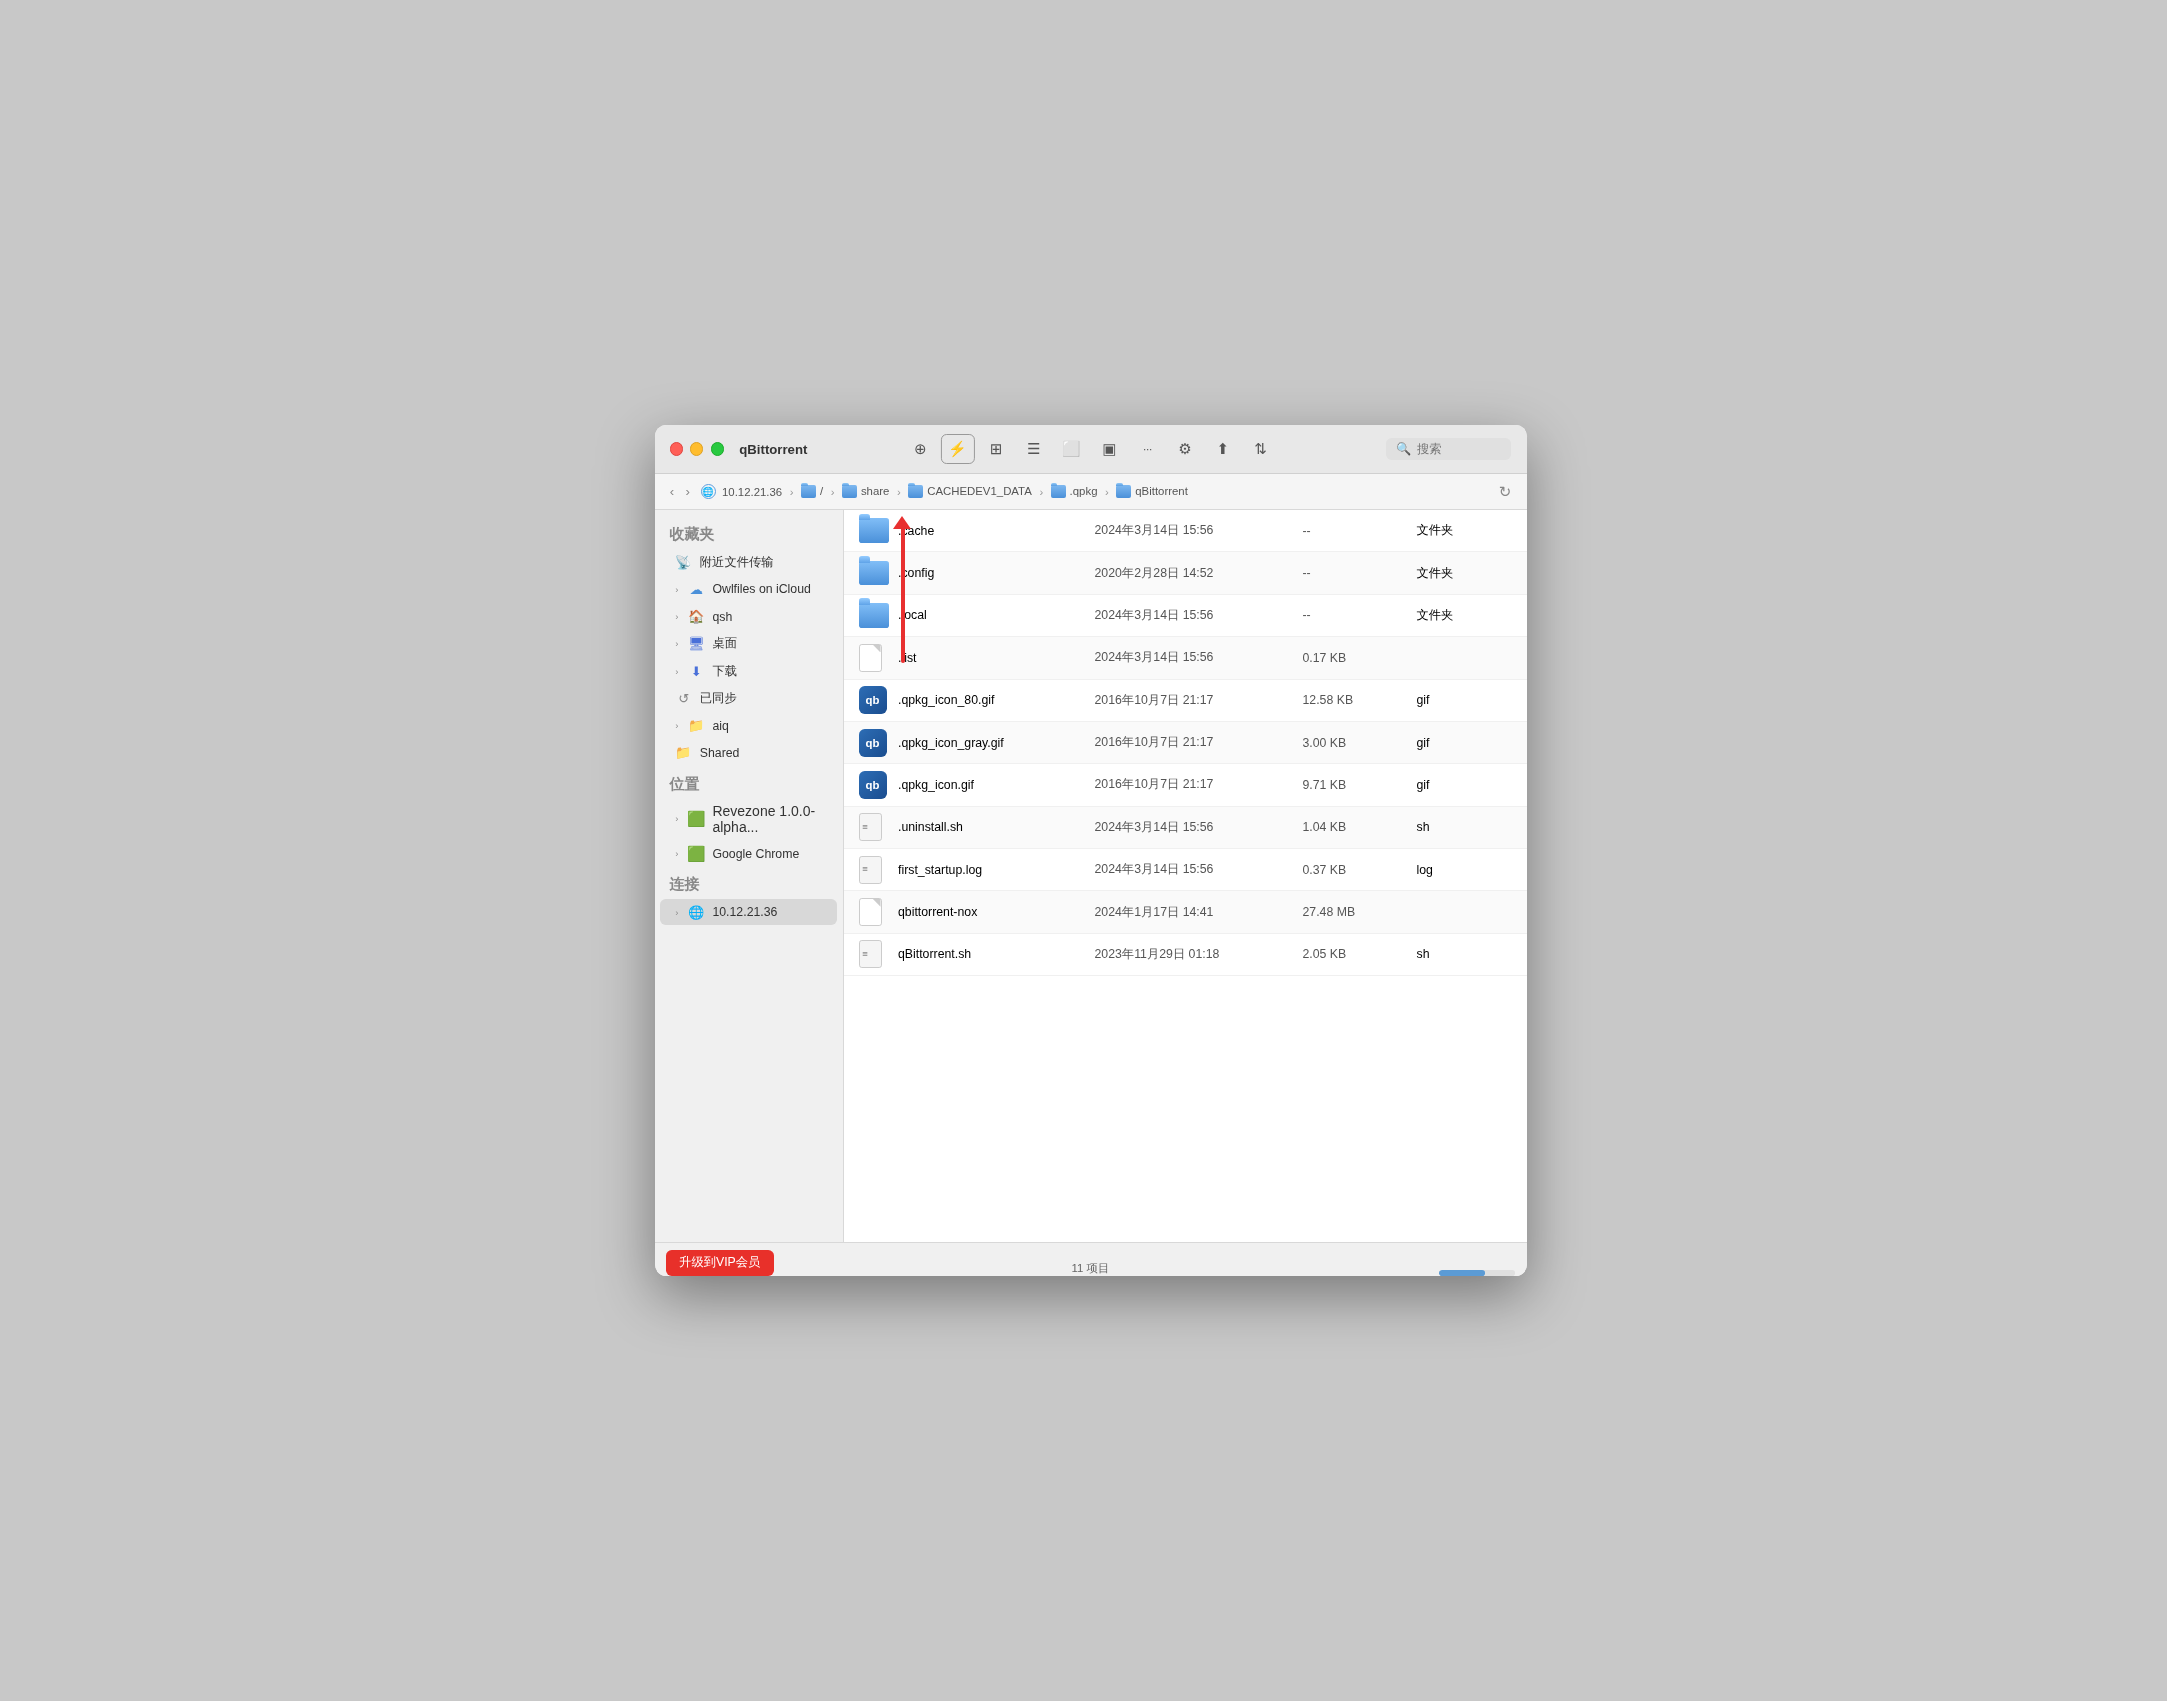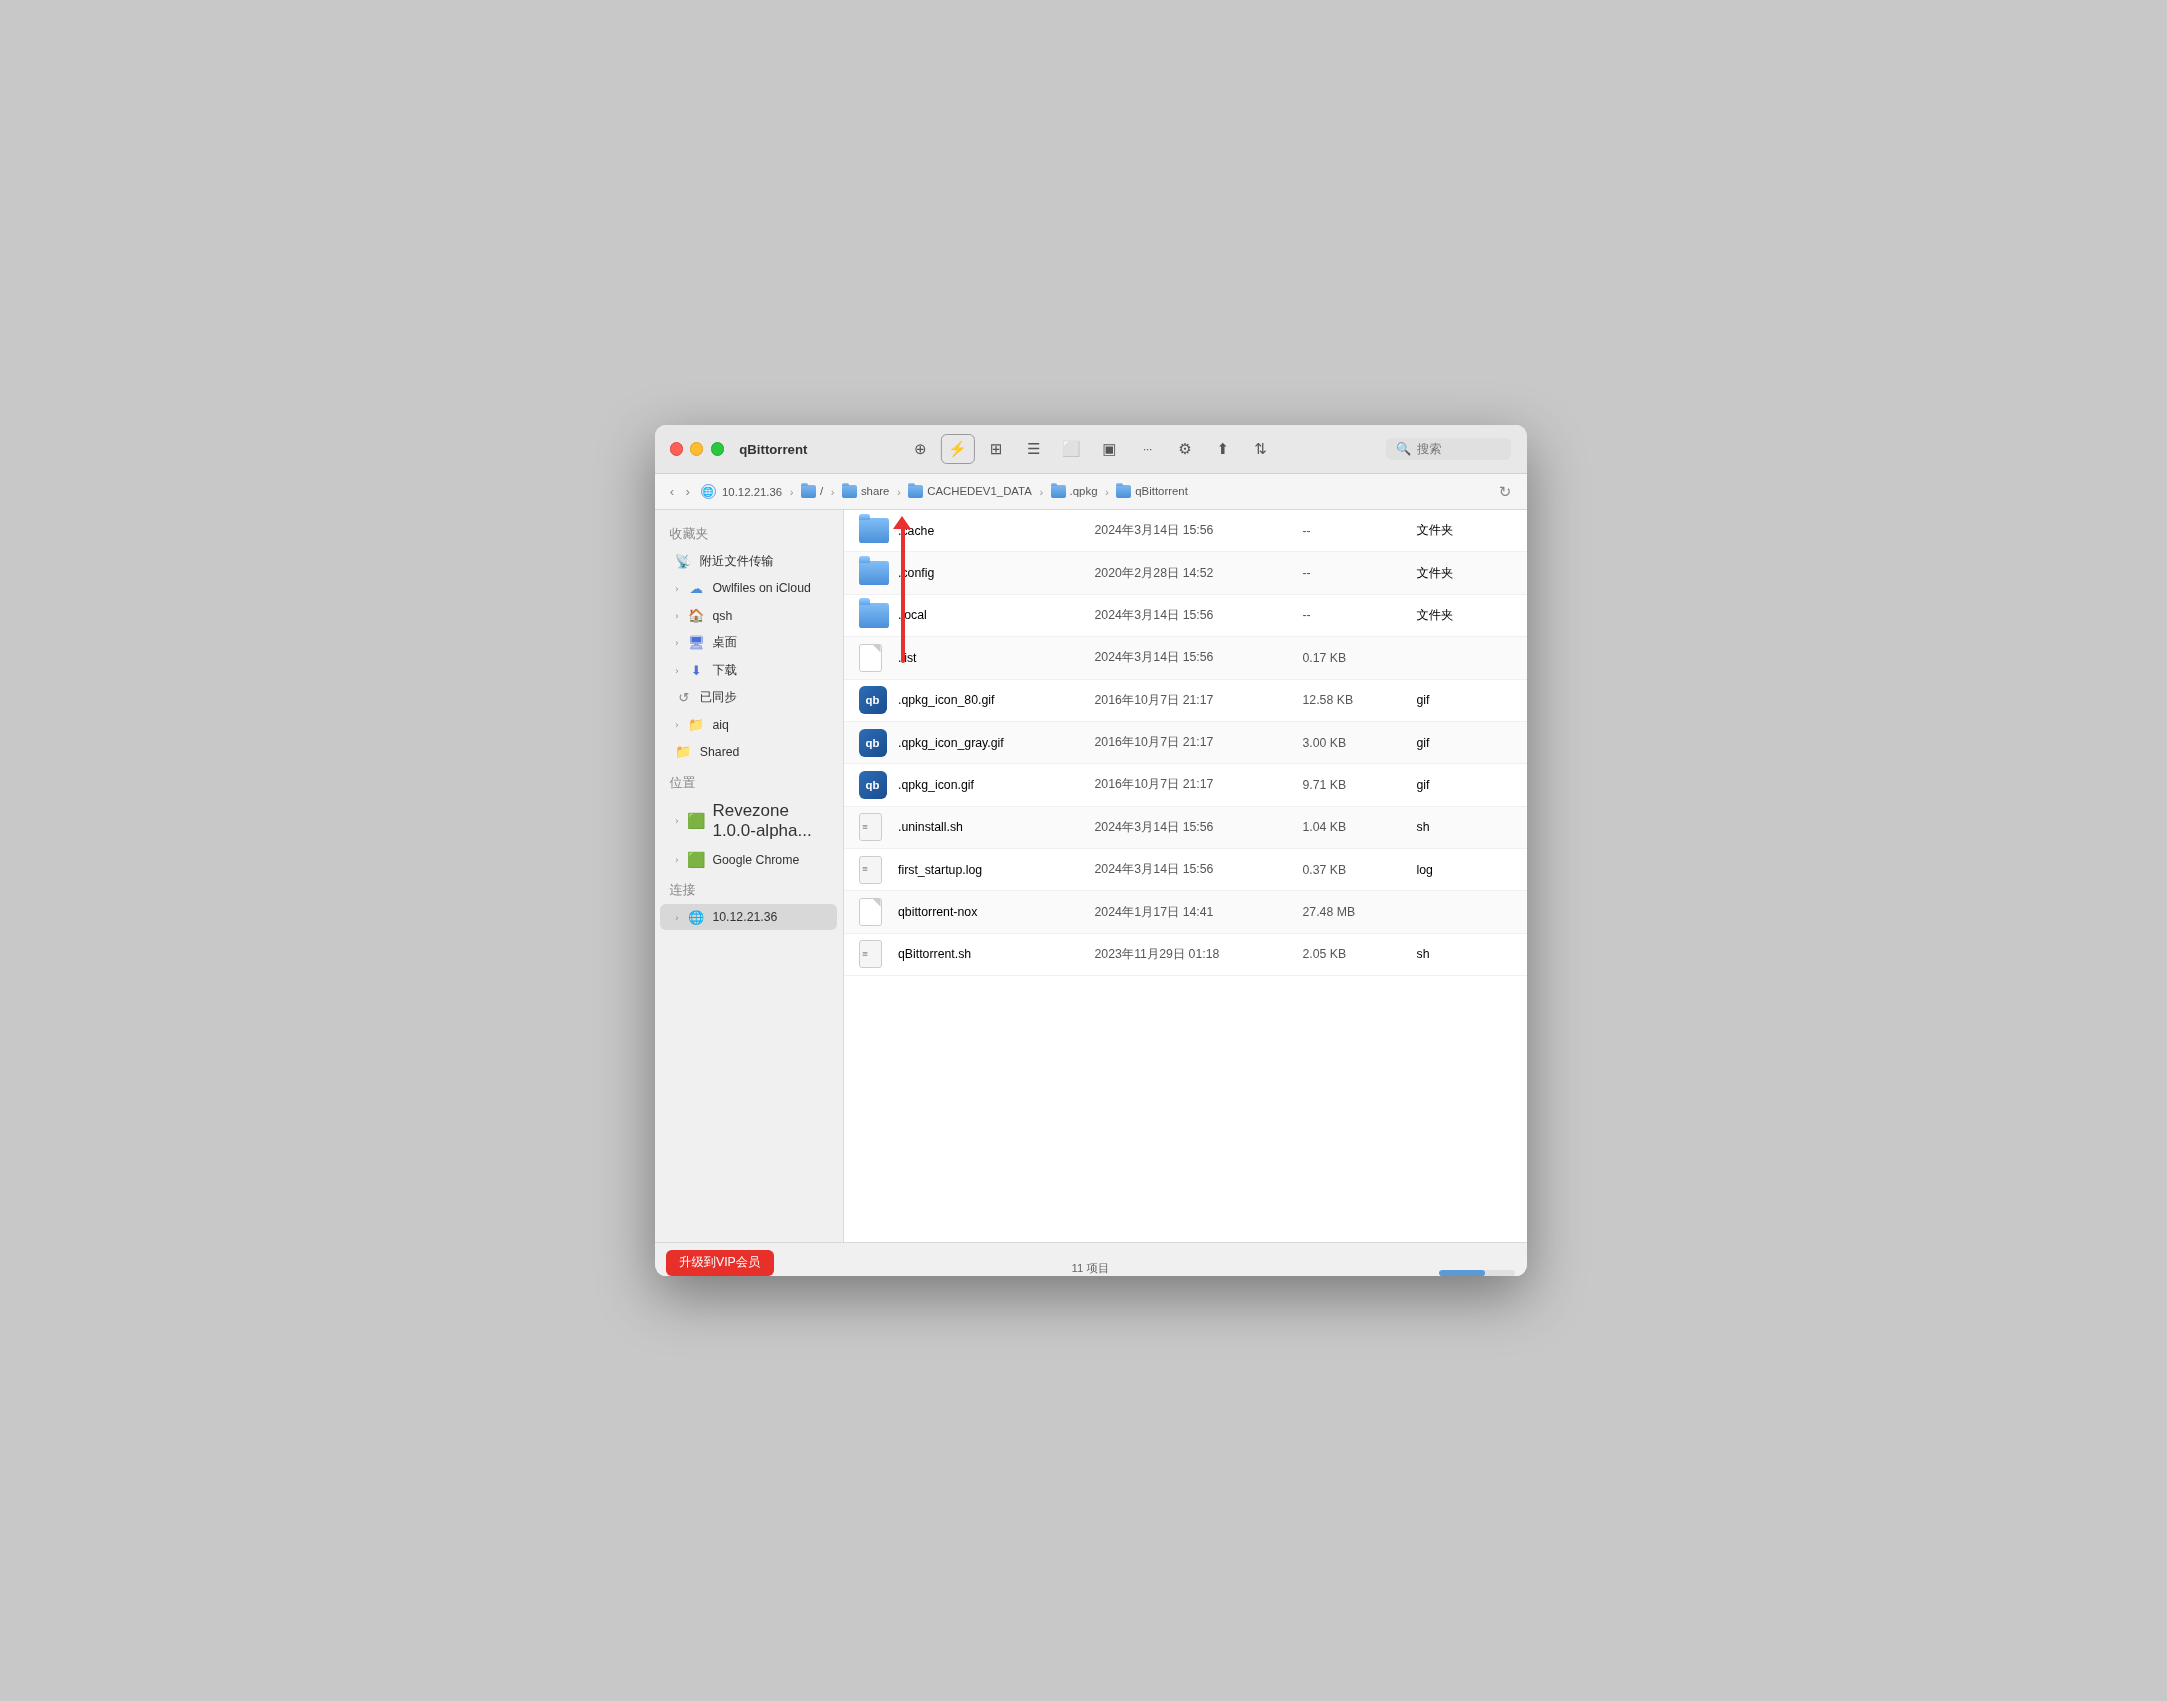--- a/index.html
+++ b/index.html
@@ -105,22 +105,22 @@
     
     .sidebar {
       width: 189px;
       background: #f0f0f0;
       border-right: 0.9px solid #d8d8d8;
       padding: 7.6px 0;
       overflow-y: auto;
       flex-shrink: 0;
     }
     .sidebar-section-header {
-      font-size: 13px;
-      font-weight: 400;
+      font-size: 15px;
+      font-weight: 700;
       color: #888;
       padding: 7.6px 15px 3.8px;
       text-transform: none;
       letter-spacing: 0;
     }
     .sidebar-item {
       display: flex;
       align-items: center;
       padding: 4.7px 15px;
       cursor: pointer;
@@ -481,21 +481,21 @@
       <div class="sidebar-item">
         <span class="item-icon" style="color:#7ab4e8;">📁</span>
         <span>Shared</span>
       </div>
 
       <div class="sidebar-section-header">位置</div>
 
       <div class="sidebar-item">
         <span class="expand-arrow">›</span>
         <span class="item-icon" style="font-size:15px;">🟩</span>
-        <span style="font-size:17px;">Revezone 1.0.0-alpha...</span>
+        <span style="font-size:14px;">Revezone 1.0.0-alpha...</span>
       </div>
       <div class="sidebar-item">
         <span class="expand-arrow">›</span>
         <span class="item-icon" style="font-size:15px;">🟩</span>
         <span>Google Chrome</span>
       </div>
 
       <div class="sidebar-section-header">连接</div>
 
       <div class="sidebar-item active">

